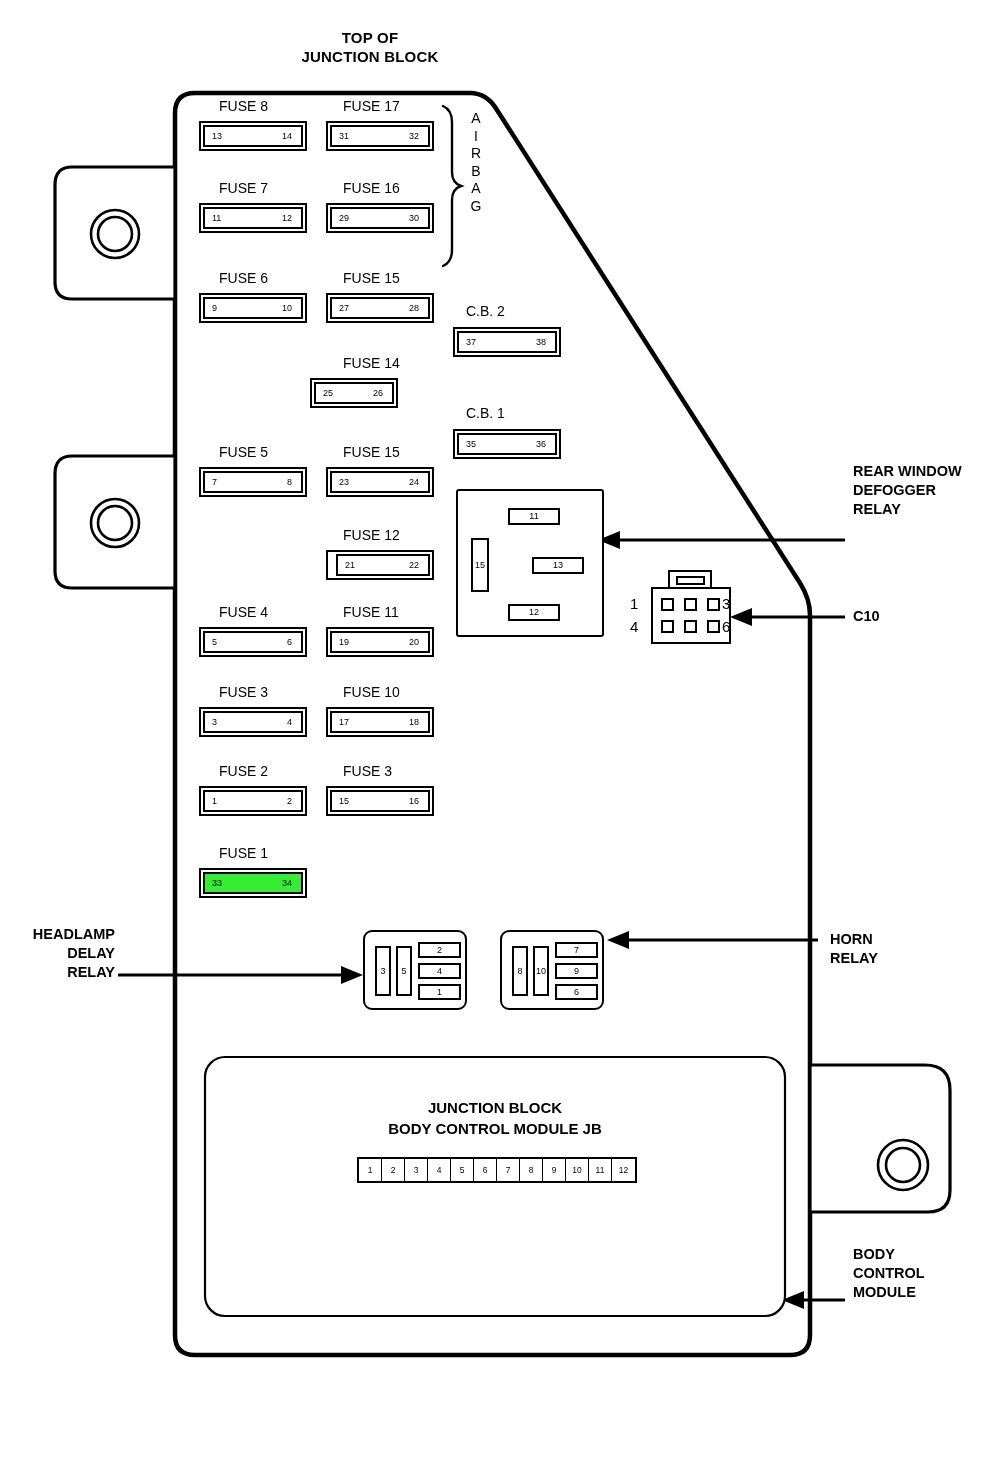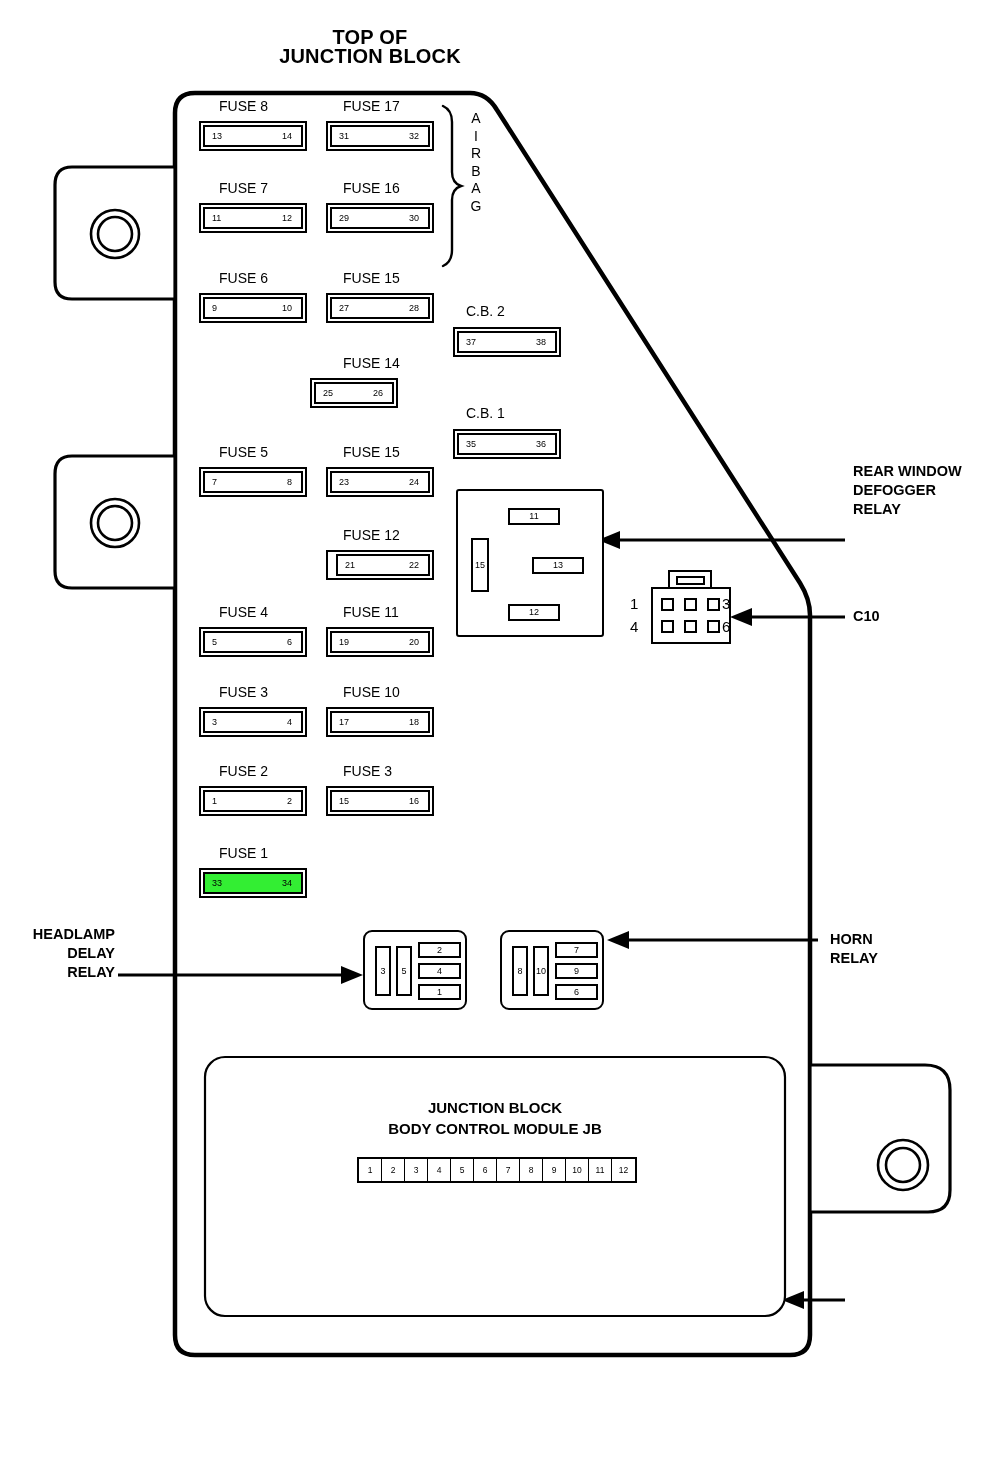--- a/index.html
+++ b/index.html
@@ -23,21 +23,21 @@
     left: 0;
     top: 0;
     width: 990px;
     height: 1458px;
   }
 
   
   .ttl {
     position: absolute;
     font-weight: bold;
-    font-size: 20px;
+    font-size: 15px;
     letter-spacing: 0.2px;
     line-height: 19px;
     white-space: pre-line;
     text-align: center;
   }
   .callout {
     position: absolute;
     font-weight: bold;
     font-size: 14.5px;
     line-height: 19px;
@@ -453,14 +453,17 @@
     <div class="cell">4</div>
     <div class="cell">5</div>
     <div class="cell">6</div>
     <div class="cell">7</div>
     <div class="cell">8</div>
     <div class="cell">9</div>
     <div class="cell">10</div>
     <div class="cell">11</div>
     <div class="cell">12</div>
   </div>
+  <div class="callout left-al" style="left:853px; top:1245px; width:120px;">BODY
+CONTROL
+MODULE</div>
 
 </div>
 
 </body></html>

